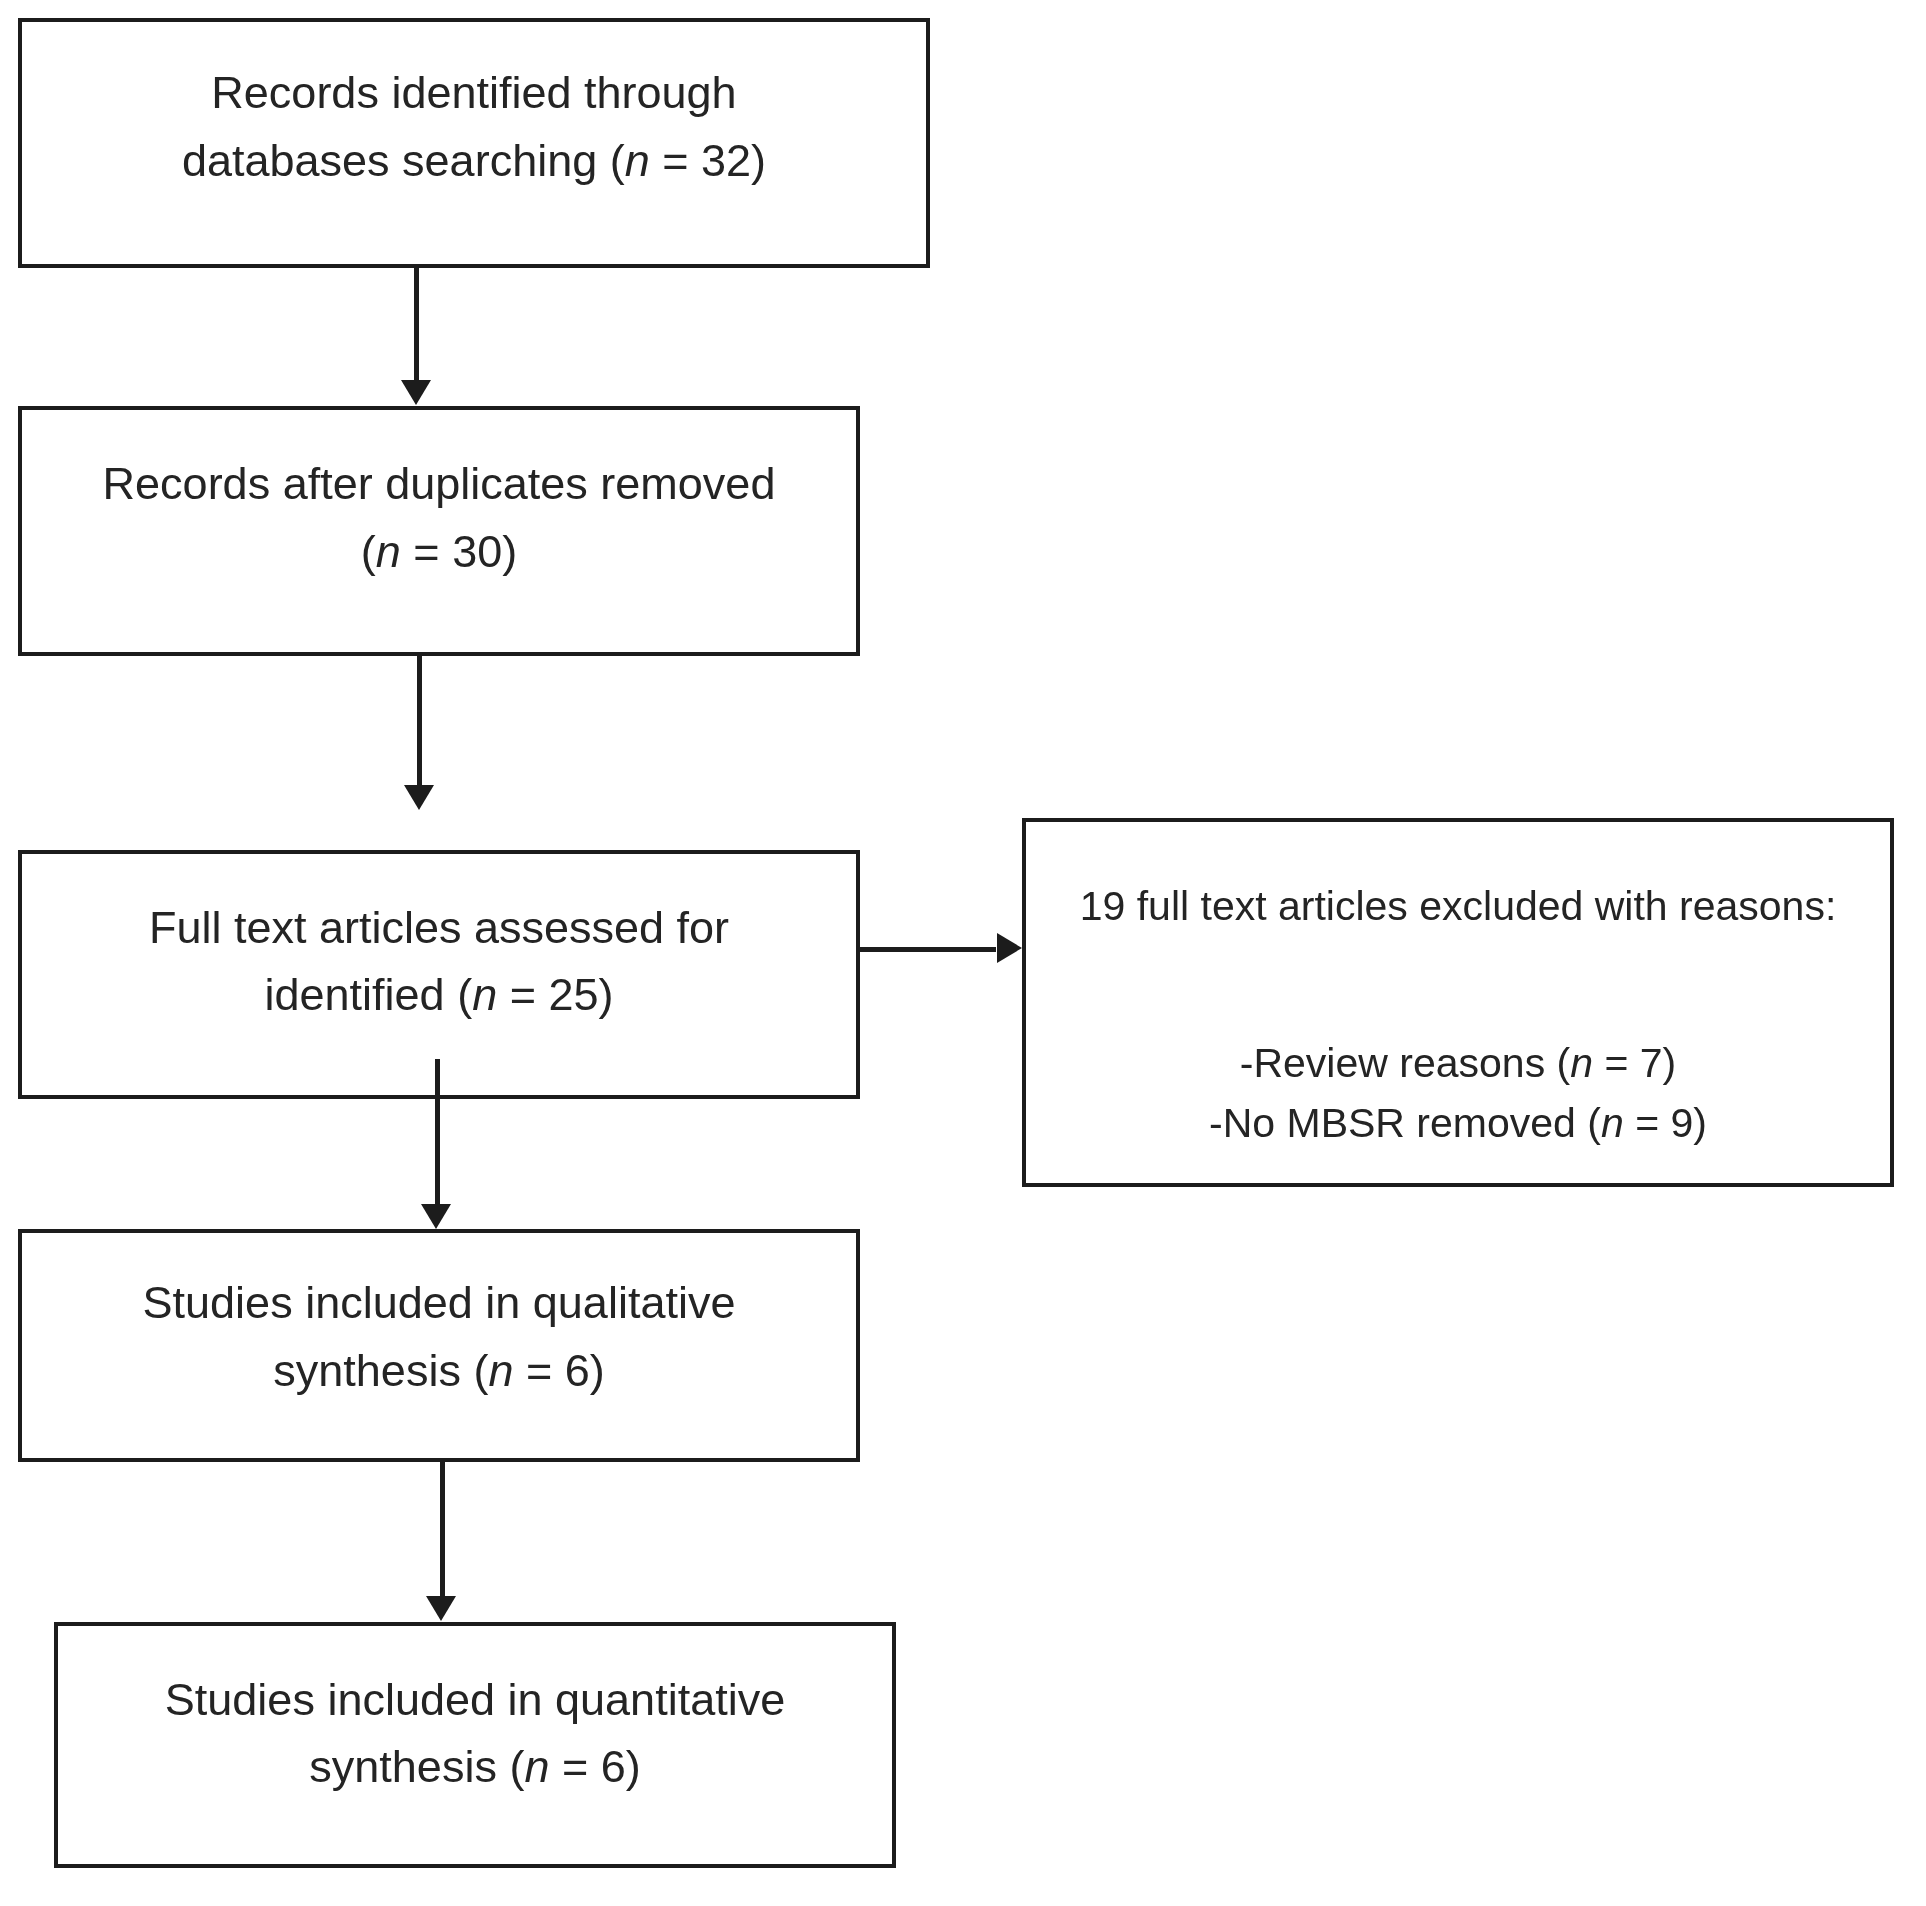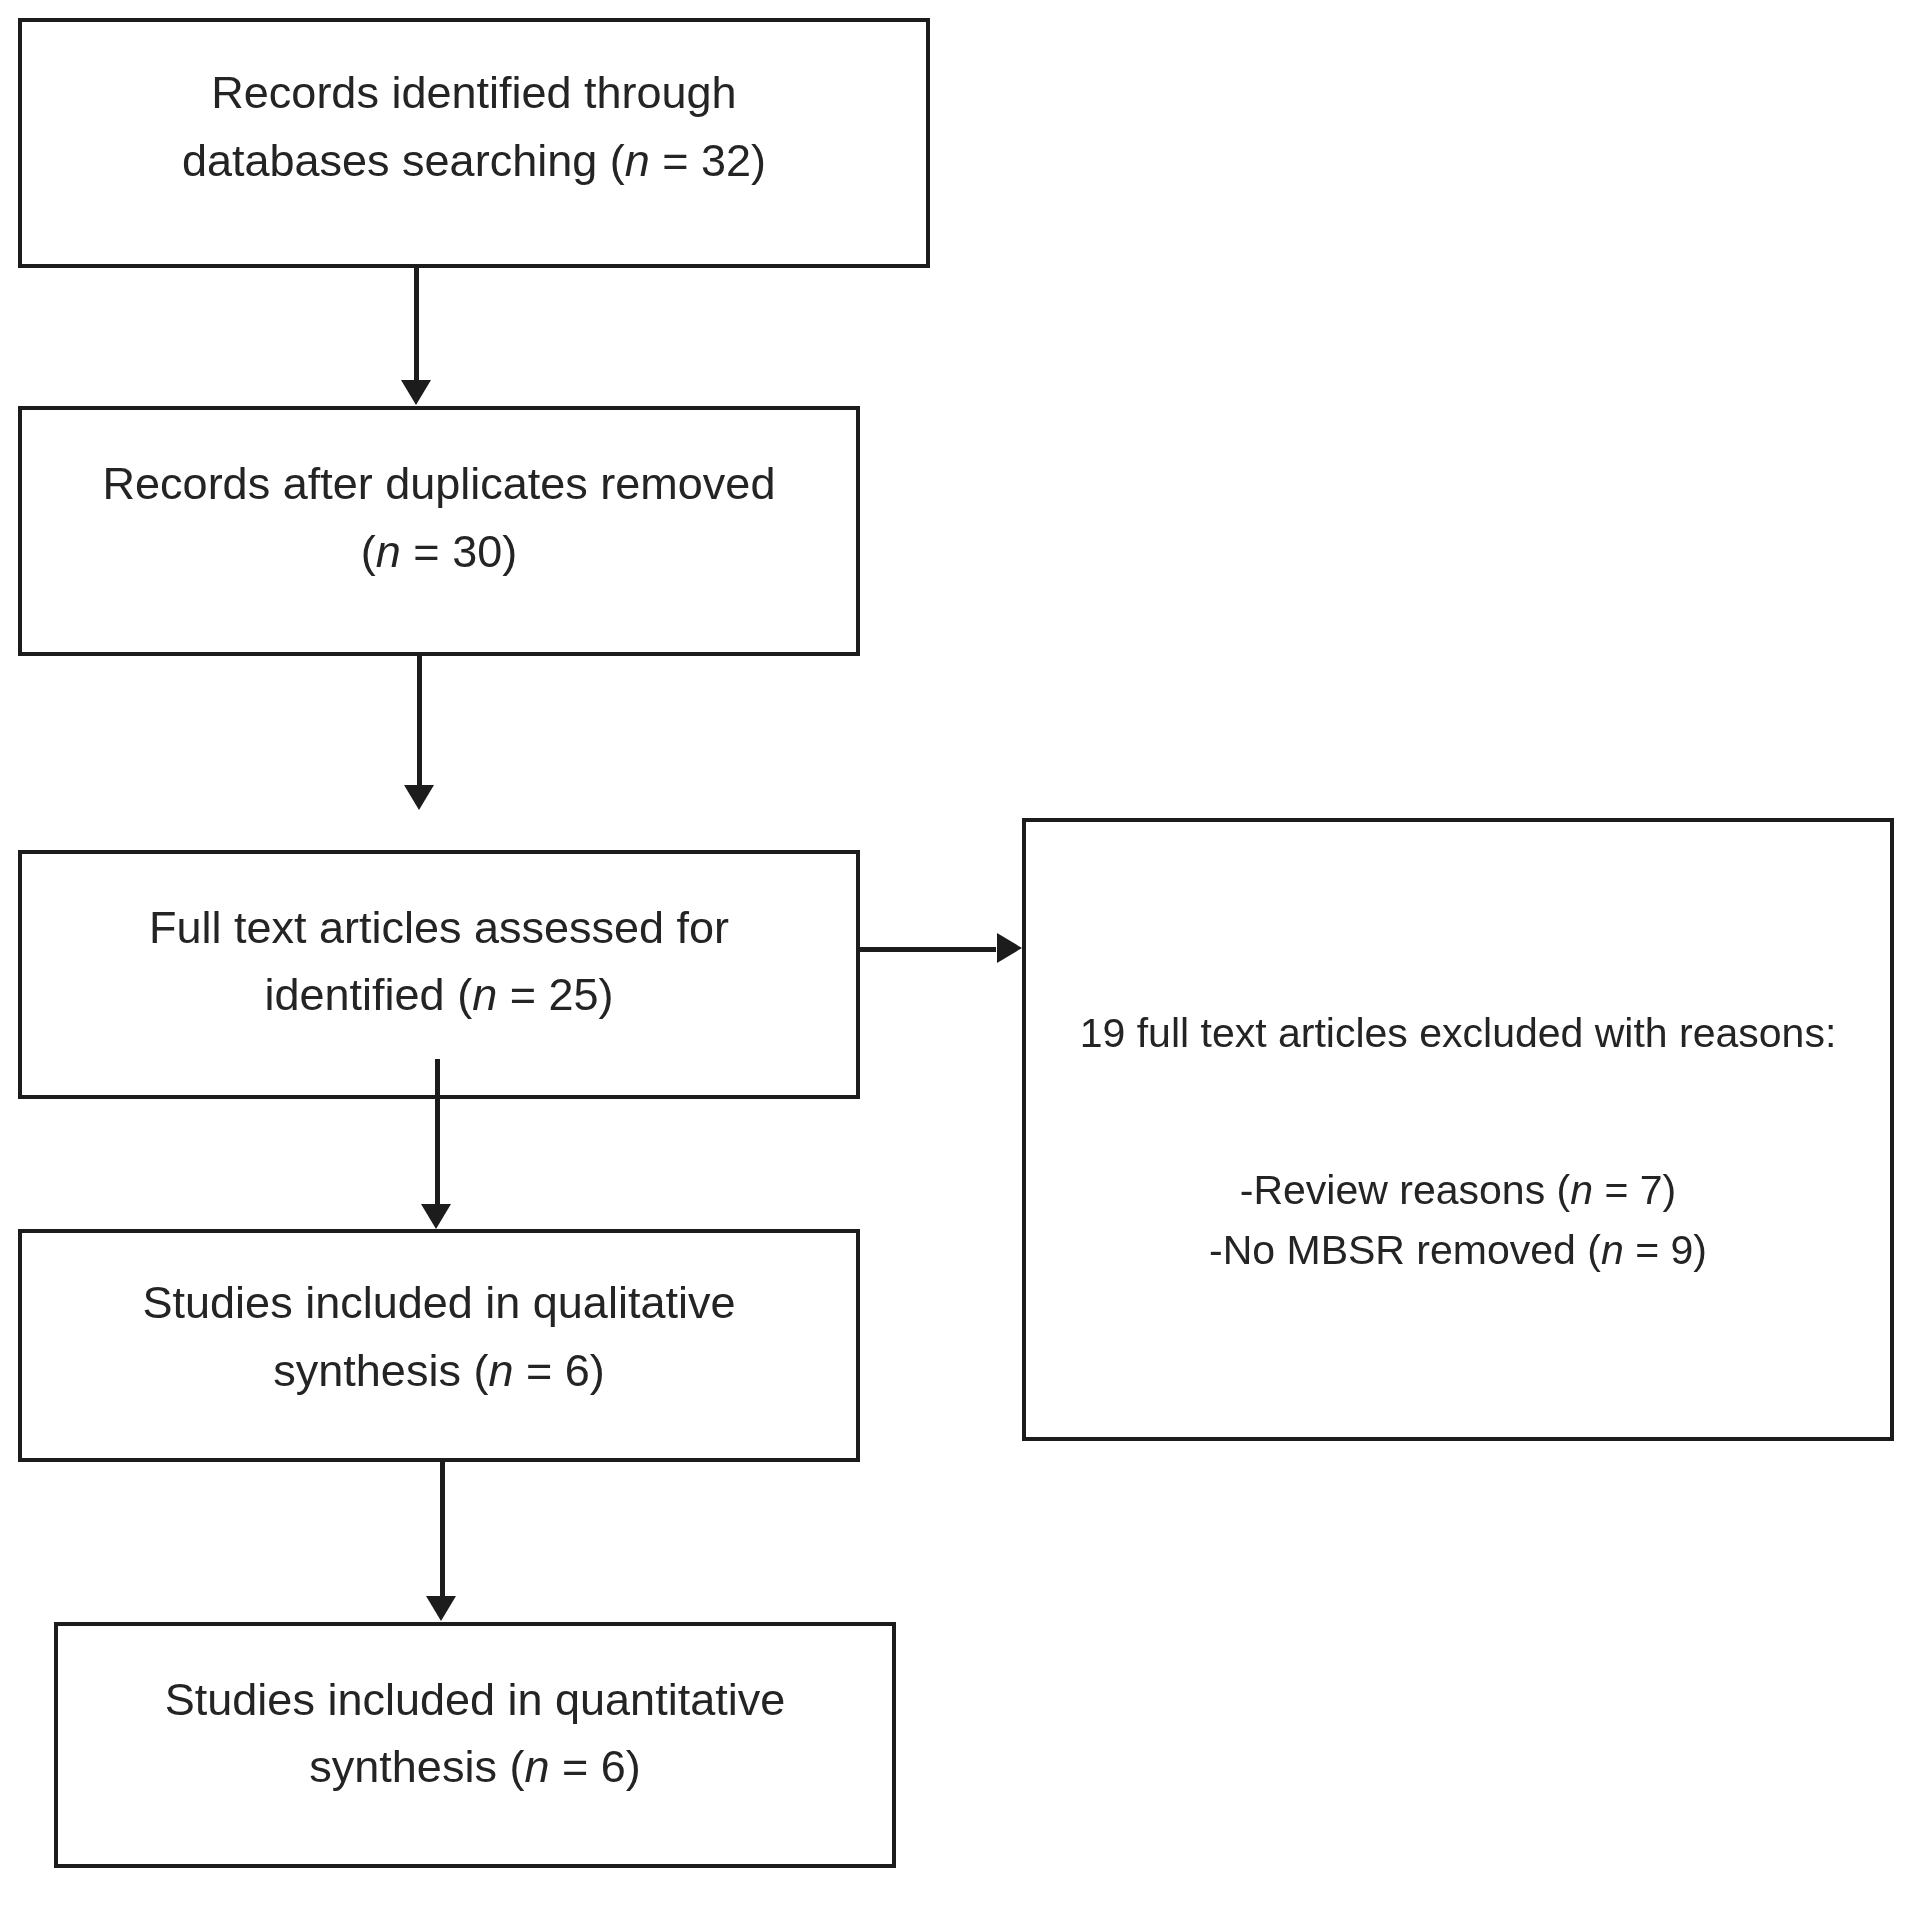--- a/index.html
+++ b/index.html
@@ -27,21 +27,21 @@
     text-align: center;
     font-size: 45px;
     line-height: 1.5;
   }
   .b1 { left: 18px;  top: 18px;   width: 912px; height: 250px; padding-bottom: 33px; }
   .b2 { left: 18px;  top: 406px;  width: 842px; height: 250px; padding-bottom: 27px; }
   .b3 { left: 18px;  top: 810px; width: 842px; height: 249px; padding-bottom: 27px; margin-top: 40px; }
   .b4 { left: 18px;  top: 1229px; width: 842px; height: 233px; padding-bottom: 18px; }
   .b5 { left: 18px;  top: 1622px; width: 842px; height: 246px; padding-bottom: 24px; margin-left: 36px; }
   .bx {
-    left: 1022px; top: 818px; width: 872px; height: 623px;
+    left: 1022px; top: 818px; width: 872px; height: 369px;
     font-size: 41px;
     padding-top: 24px;
   }
   .bx .reasons {
     margin-top: 97px;
     line-height: 1.45;
   }
   .it { font-style: italic; }
   .line { white-space: nowrap; }
 

